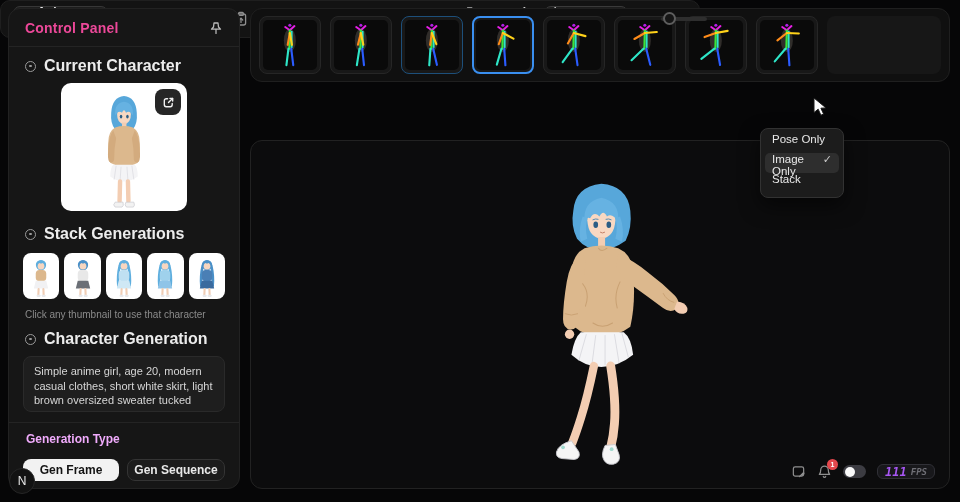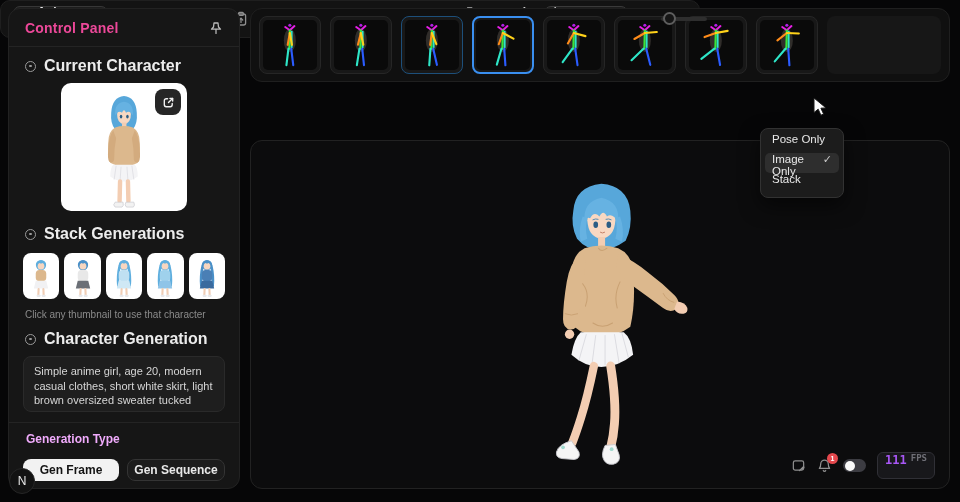--- a/index.html
+++ b/index.html
@@ -64,21 +64,21 @@
   .menu-item .check { color:#c9c9c9; font-size:11px; }
 
   
   #canvas { left:250px; top:140px; width:700px; height:349px; background:#0c0c0d; border:1px solid #222; border-radius:12px; overflow:hidden; }
   #main-girl { position:absolute; left:255px; top:26px; width:215px; height:312px; }
   .canvas-status { position:absolute; right:14px; bottom:9px; display:flex; align-items:center; gap:11px; }
   .bell-wrap { position:relative; display:flex; }
   .noti-badge { position:absolute; top:-5px; right:-6px; min-width:11px; height:11px; background:#e5484d; border-radius:6px; font-size:7px; font-weight:700; color:#fff; display:flex; align-items:center; justify-content:center; padding:0 2px; }
   .toggle { width:23px; height:13px; background:#3c3c42; border-radius:7px; position:relative; cursor:pointer; }
   .toggle .tknob { position:absolute; left:1.5px; top:1.5px; width:10px; height:10px; background:#fafafa; border-radius:50%; }
-  .fps-badge { height:27px; background:#18181b; border:1px solid #303036; border-radius:6px; display:flex; align-items:flex-start; gap:4px; padding:0 7px; font-family:"DejaVu Sans Mono", monospace; }
+  .fps-badge { height:15px; background:#18181b; border:1px solid #303036; border-radius:6px; display:flex; align-items:center; gap:4px; padding:0 7px; font-family:"DejaVu Sans Mono", monospace;font-style:italic; }
   .fps-badge .num { font-size:12px; font-weight:700; color:#a857f5; }
   .fps-badge .unit { font-size:9px; font-weight:700; color:#6f6f76; }
 
   #cursor { position:absolute; left:813px; top:97px; z-index:60; pointer-events:none; }
   svg.ic { display:block; }
 </style>
 </head>
 <body>
 
 <div id="sidebar" class="panel">

